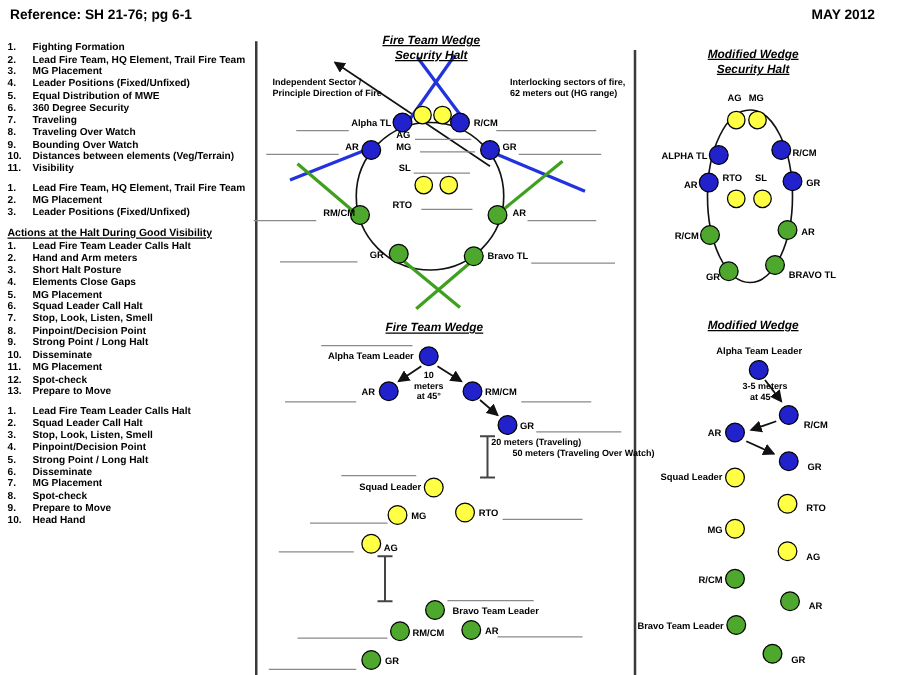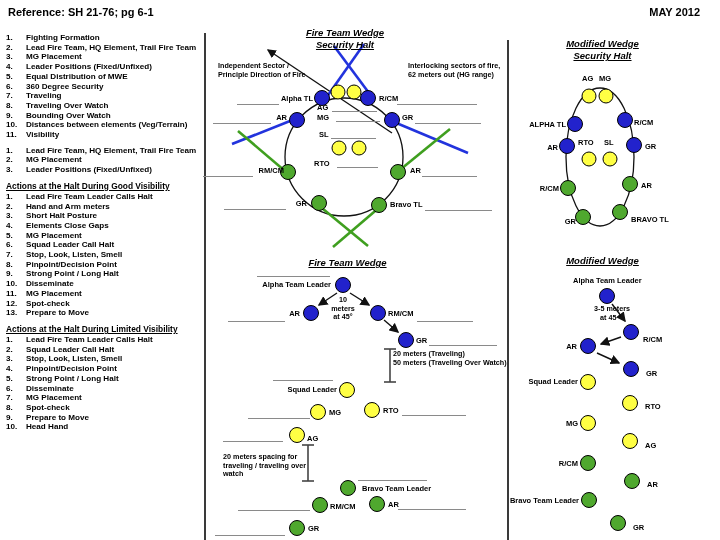--- a/index.html
+++ b/index.html
@@ -78,21 +78,20 @@
         <li>Stop, Look, Listen, Smell</li>
         <li>Pinpoint/Decision Point</li>
         <li>Strong Point / Long Halt</li>
         <li>Disseminate</li>
         <li>MG Placement</li>
         <li>Spot-check</li>
         <li>Prepare to Move</li>
       </ol>
     </div>
     <div class="sec">
-      <h3>Actions at the Halt During Limited Visibility</h3>
       <ol>
         <li>Lead Fire Team Leader Calls Halt</li>
         <li>Squad Leader Call Halt</li>
         <li>Stop, Look, Listen, Smell</li>
         <li>Pinpoint/Decision Point</li>
         <li>Strong Point / Long Halt</li>
         <li>Disseminate</li>
         <li>MG Placement</li>
         <li>Spot-check</li>
         <li>Prepare to Move</li>
@@ -218,38 +217,33 @@
   <div class="lb" style="right:420px;top:309px;">AR</div>
   <div class="node n-blue" style="left:311px;top:313px;"></div>
   <div class="blank" style="left:228px;top:320px;width:57px;"></div>
   <div class="node n-blue" style="left:378px;top:313px;"></div>
   <div class="lb" style="left:388px;top:309px;">RM/CM</div>
   <div class="blank" style="left:417px;top:320px;width:56px;"></div>
   <div class="node n-blue" style="left:406px;top:340px;"></div>
   <div class="lb" style="left:416px;top:336px;">GR</div>
   <div class="blank" style="left:429px;top:344px;width:68px;"></div>
   <div class="note" style="left:393px;top:350px;">20 meters (Traveling)</div>
-  <div class="note" style="left:393px;top:359px;">50 meters (Traveling Over Watch)</div>
+  <div class="note" style="left:410px;top:359px;">50 meters (Traveling Over Watch)</div>
   <div class="blank" style="left:273px;top:379px;width:60px;"></div>
   <div class="lb" style="right:383px;top:385px;">Squad Leader</div>
   <div class="node n-yellow" style="left:347px;top:390px;"></div>
   <div class="node n-yellow" style="left:318px;top:412px;"></div>
   <div class="lb" style="left:329px;top:408px;">MG</div>
   <div class="blank" style="left:248px;top:417px;width:62px;"></div>
   <div class="node n-yellow" style="left:372px;top:410px;"></div>
   <div class="lb" style="left:383px;top:406px;">RTO</div>
   <div class="blank" style="left:402px;top:414px;width:64px;"></div>
   <div class="node n-yellow" style="left:297px;top:435px;"></div>
   <div class="lb" style="left:307px;top:434px;">AG</div>
   <div class="blank" style="left:223px;top:440px;width:60px;"></div>
-  <div class="note" style="left:223px;top:453px;">
-    <span>20 meters spacing for</span><br>
-    <span>traveling / traveling over</span><br>
-    <span>watch</span>
-  </div>
   <div class="blank" style="left:358px;top:479px;width:69px;"></div>
   <div class="node n-green" style="left:348px;top:488px;"></div>
   <div class="lb" style="left:362px;top:484px;">Bravo Team Leader</div>
   <div class="node n-green" style="left:320px;top:505px;"></div>
   <div class="lb" style="left:330px;top:502px;">RM/CM</div>
   <div class="blank" style="left:238px;top:509px;width:72px;"></div>
   <div class="node n-green" style="left:377px;top:504px;"></div>
   <div class="lb" style="left:388px;top:500px;">AR</div>
   <div class="blank" style="left:398px;top:508px;width:68px;"></div>
   <div class="node n-green" style="left:297px;top:528px;"></div>

